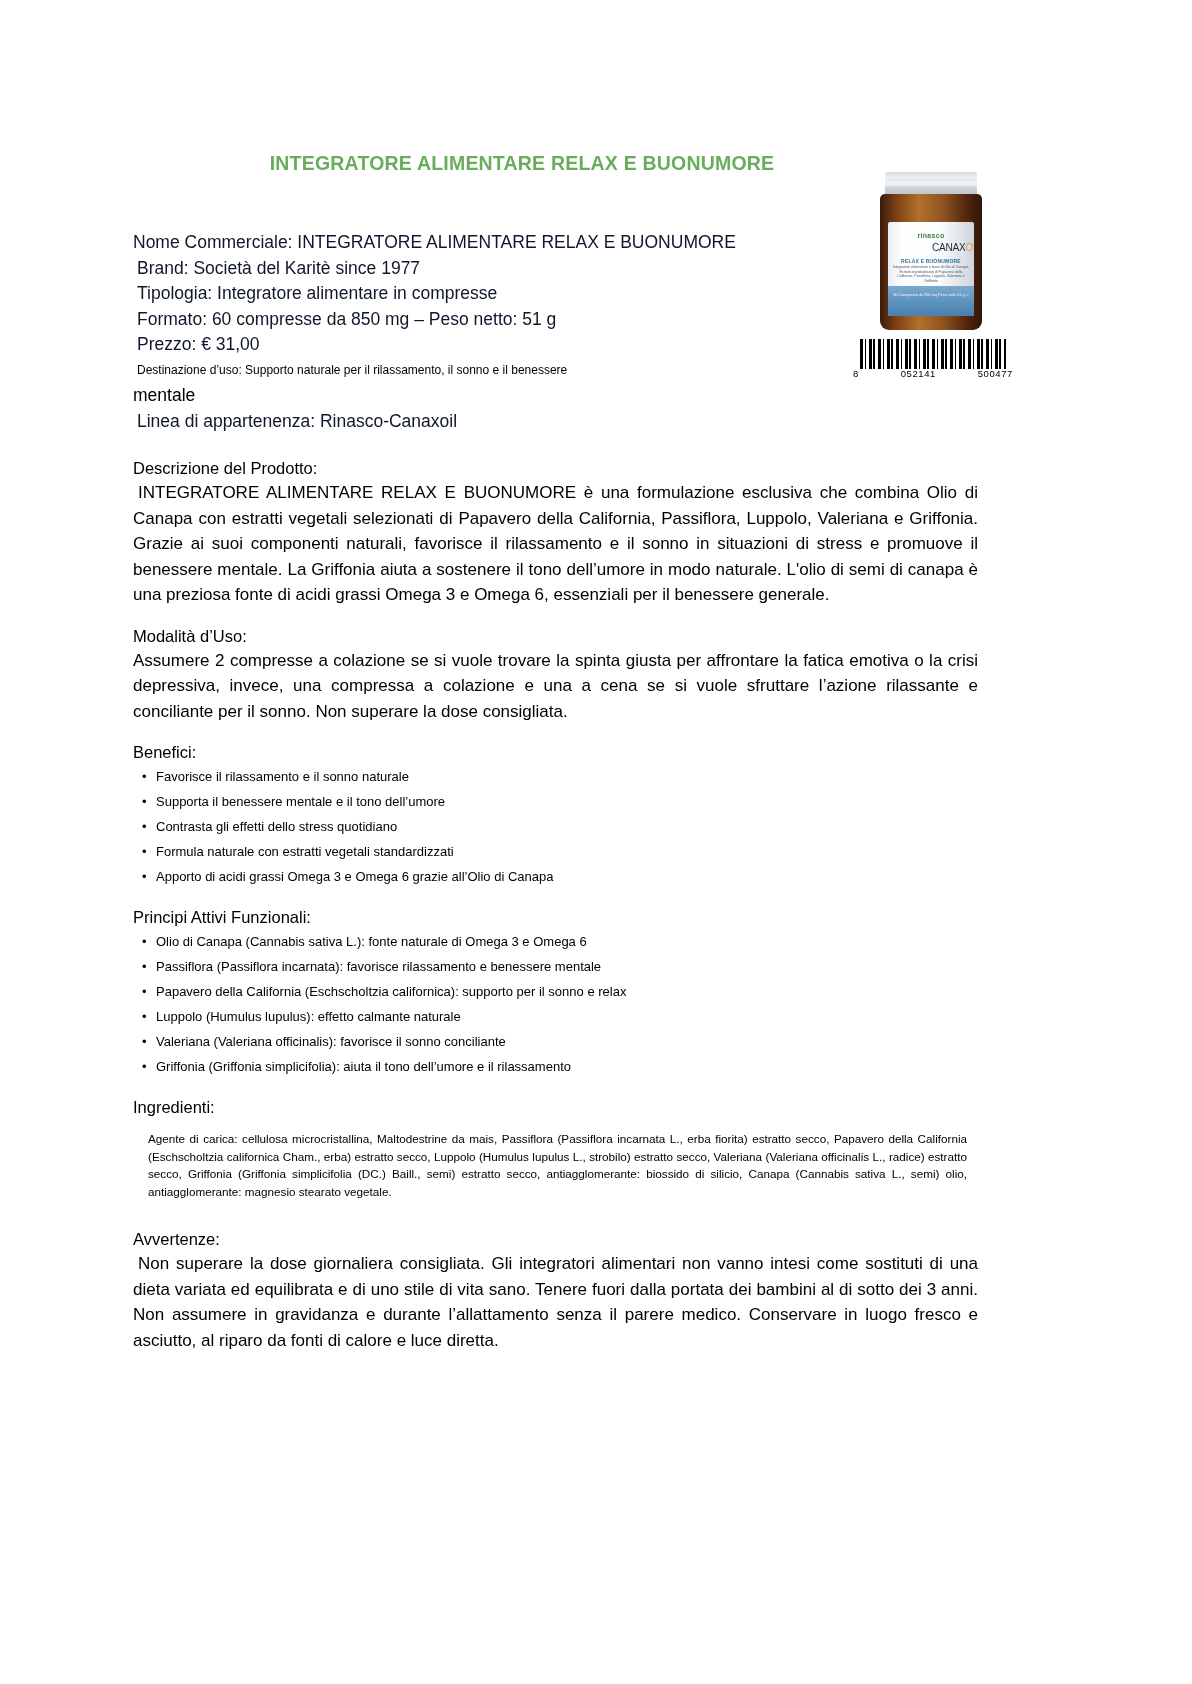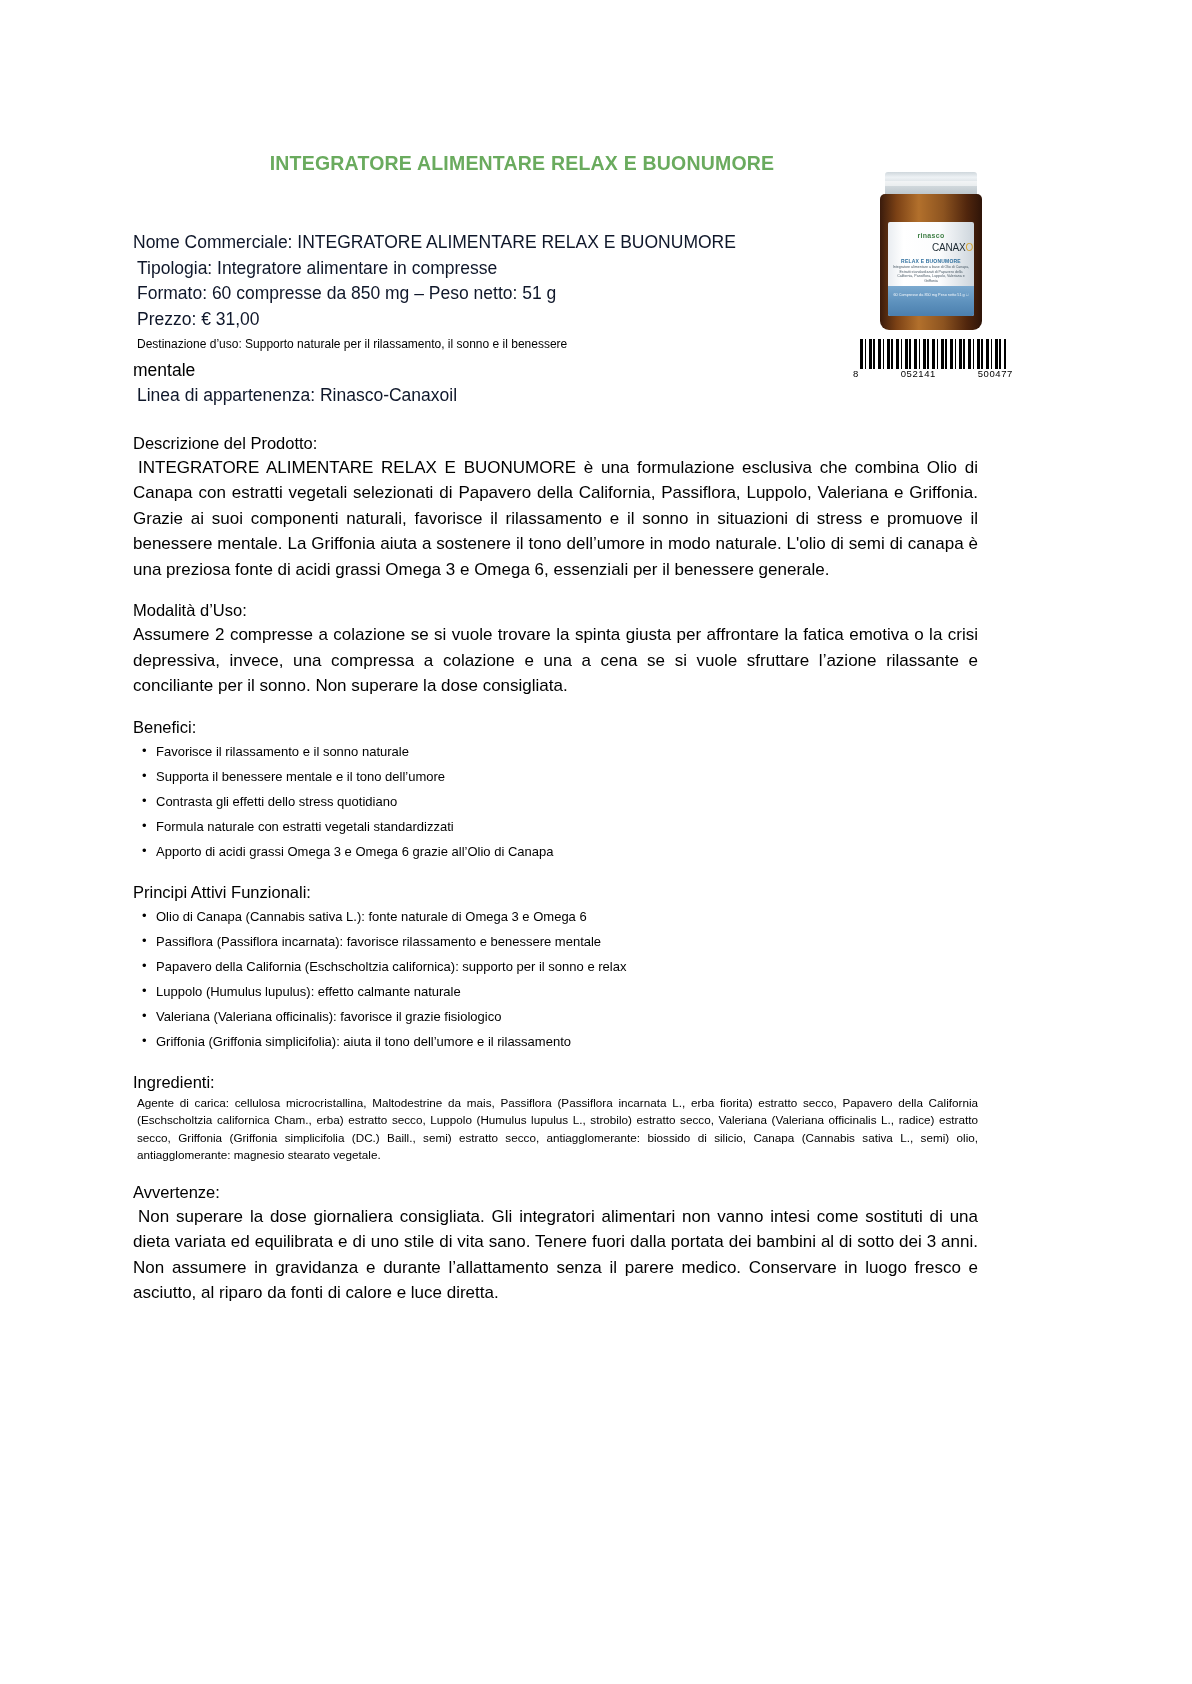--- a/index.html
+++ b/index.html
@@ -242,21 +242,21 @@
     left: 0;
     top: -0.5px;
     font-size: 13px;
   }
 
   .small-para {
     font-size: 11.7px;
     line-height: 17.5px;
     text-align: justify;
     text-justify: inter-word;
-    margin: 0;
+    margin: 11px;
     padding-left: 4px;
   }
 </style>
 </head>
 <body>
 
 <div class="page">
 
   <div class="doc-title">INTEGRATORE ALIMENTARE RELAX E BUONUMORE</div>
 
@@ -280,20 +280,21 @@
         <span>8</span>
         <span>052141</span>
         <span>500477</span>
       </div>
     </div>
   </div>
 
   <div class="content">
 
     <div class="meta-line">Nome Commerciale: INTEGRATORE ALIMENTARE RELAX E BUONUMORE</div>
+    <div class="meta-line indent">Brand: Società del Karitè since 1977</div>
     <div class="meta-line indent">Tipologia: Integratore alimentare in compresse</div>
     <div class="meta-line indent">Formato: 60 compresse da 850 mg – Peso netto: 51 g</div>
     <div class="meta-line indent">Prezzo: € 31,00</div>
     <div class="meta-just">Destinazione d’uso: Supporto naturale per il rilassamento, il sonno e il benessere</div>
     <div class="meta-just-cont">mentale</div>
     <div class="meta-line indent">Linea di appartenenza: Rinasco-Canaxoil</div>
 
     <div class="gap-lg"></div>
 
     <h2 class="section">Descrizione del Prodotto:</h2>
@@ -316,21 +317,21 @@
     </ul>
 
     <div class="gap-md"></div>
 
     <h2 class="section">Principi Attivi Funzionali:</h2>
     <ul class="bullets">
       <li>Olio di Canapa (Cannabis sativa L.): fonte naturale di Omega 3 e Omega 6</li>
       <li>Passiflora (Passiflora incarnata): favorisce rilassamento e benessere mentale</li>
       <li>Papavero della California (Eschscholtzia californica): supporto per il sonno e relax</li>
       <li>Luppolo (Humulus lupulus): effetto calmante naturale</li>
-      <li>Valeriana (Valeriana officinalis): favorisce il grazie fisiologico</li>
+      <li>Valeriana (Valeriana officinalis): favorisce il sonno conciliante</li>
       <li>Griffonia (Griffonia simplicifolia): aiuta il tono dell’umore e il rilassamento</li>
     </ul>
 
     <div class="gap-md"></div>
 
     <h2 class="section">Ingredienti:</h2>
     <p class="small-para">Agente di carica: cellulosa microcristallina, Maltodestrine da mais, Passiflora (Passiflora incarnata L., erba fiorita) estratto secco, Papavero della California (Eschscholtzia californica Cham., erba) estratto secco, Luppolo (Humulus lupulus L., strobilo) estratto secco, Valeriana (Valeriana officinalis L., radice) estratto secco, Griffonia (Griffonia simplicifolia (DC.) Baill., semi) estratto secco, antiagglomerante: biossido di silicio, Canapa (Cannabis sativa L., semi) olio, antiagglomerante: magnesio stearato vegetale.</p>
 
     <div class="gap-md"></div>
 

